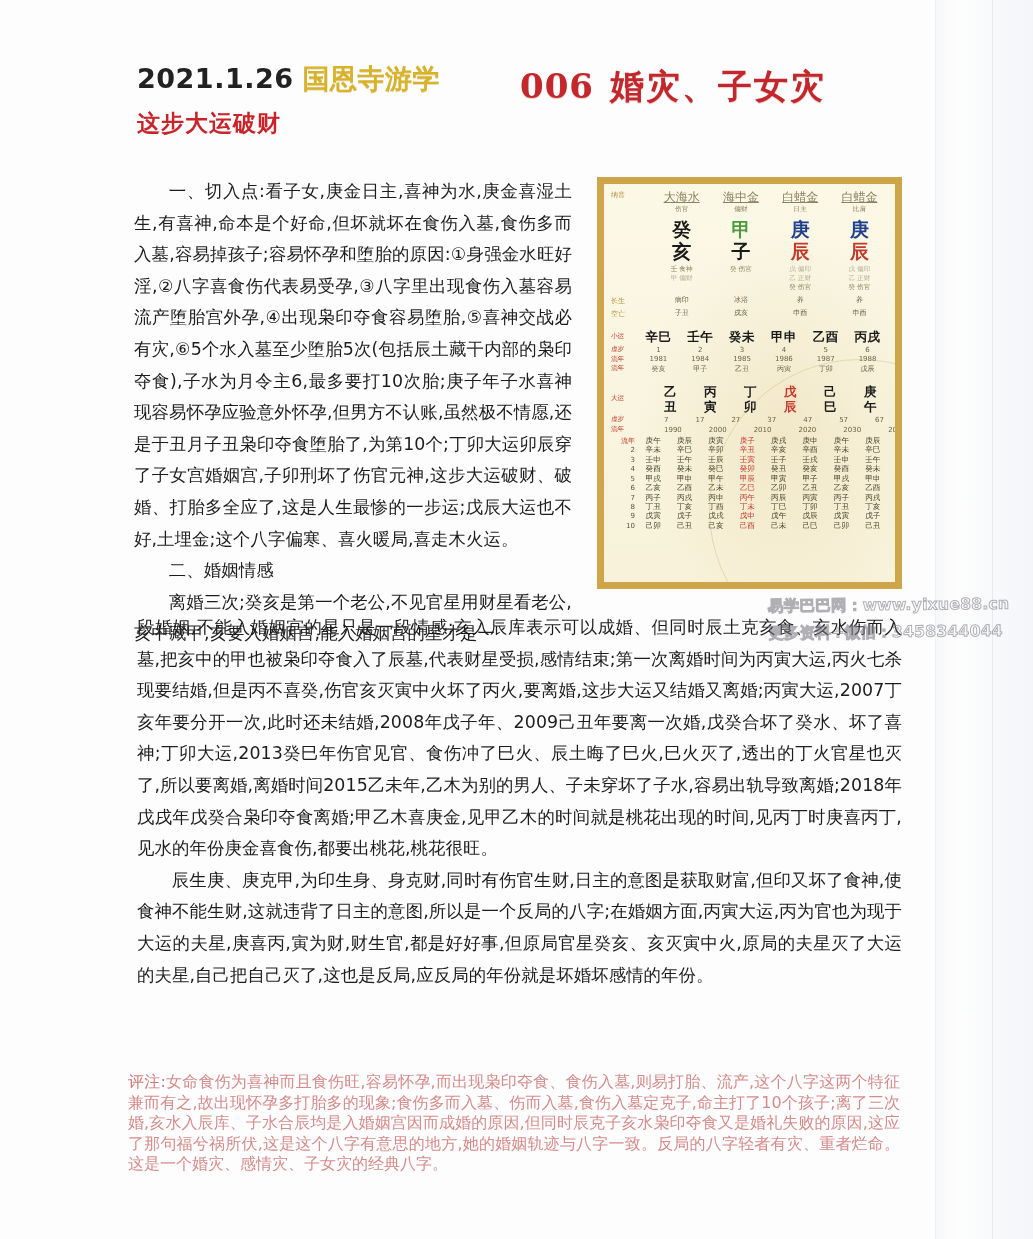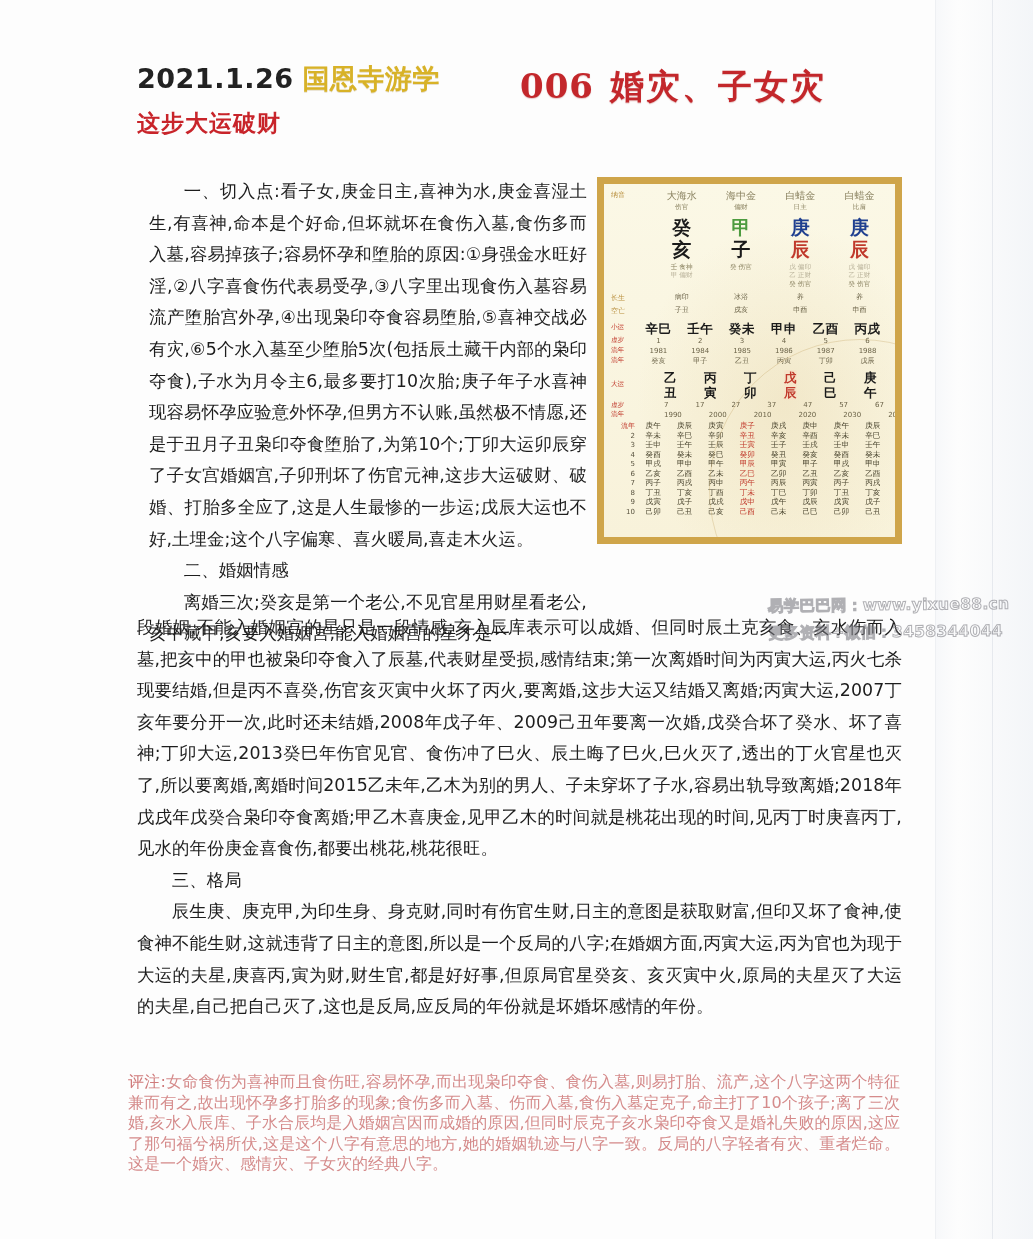--- a/index.html
+++ b/index.html
@@ -94,37 +94,37 @@
   .body-text {
     position: absolute;
     color: #1d1d1d;
     font-size: 17.4px;
     line-height: 31.6px;
     text-align: justify;
     text-justify: inter-ideograph;
     letter-spacing: .1px;
   }
   #col-narrow {
-    left: 149px;
+    left: 134px;
     top: 176px;
     width: 438px;
   }
   #col-wide {
     left: 137px;
     top: 612px;
     width: 765px;
   }
   .indent { text-indent: 2em; }
   .para { margin: 0; }
 
   
   #bazi-chart {
     position: absolute;
     left: 597px; top: 177px;
-    width: 305px; height: 367px;
+    width: 305px; height: 412px;
     background: #faf6e0;
     border: 7px solid #cfa54a;
     box-sizing: border-box;
     box-shadow: 0 0 0 1px #b8913c inset;
     overflow: hidden;
   }
   #bazi-inner {
     position: relative;
     width: 100%; height: 100%;
     background:
@@ -146,21 +146,21 @@
   }
 
   .pillar-grid {
     display: grid;
     grid-template-columns: 40px 1fr 1fr 1fr 1fr;
     column-gap: 2px;
     align-items: start;
   }
   .pg-label { color: #b98f3e; font-size: 7px; padding-top: 1px; }
   .pg-cell { text-align: center; }
-  .nayin { color: #8a8260; font-size: 10px; }
+  .nayin { color: #8a8260; font-size: 12px; text-decoration: underline; }
   .tengod { color: #8a8260; font-size: 6.6px; margin-top: 2px; }
   .stem, .branch {
     font-size: 19px;
     font-weight: bold;
     line-height: 22px;
     font-family: "DejaVu Sans", "Liberation Sans", sans-serif;
   }
   .c-black { color: #1a1a1a; }
   .c-green { color: #4d9b3f; }
   .c-blue  { color: #1f3f8f; }
@@ -169,21 +169,21 @@
   .hidden-stems .dim { color: #b9b29a; }
 
   .meta-grid {
     display: grid;
     grid-template-columns: 40px 1fr 1fr 1fr 1fr;
     column-gap: 2px;
     margin-top: 4px;
   }
   .meta-grid .pg-cell { font-size: 7px; color: #6b6348; }
 
-  .run-block { margin-top: 5px; }
+  .run-block { margin-top: 11px; }
   .run-row {
     display: grid;
     column-gap: 1px;
     align-items: center;
     margin-bottom: 1.5px;
   }
   .run-row.r6 { grid-template-columns: 26px repeat(6, 1fr); }
   .run-row.r8 { grid-template-columns: 26px repeat(8, 1fr); gap: 27px; }
   .rr-label { color: #c0392b; font-size: 6.6px; }
   .rr-cell { text-align: center; font-size: 7px; color: #6b6348; }
@@ -261,21 +261,20 @@
   </div>
 
   <div id="col-narrow" class="body-text">
     <p class="para indent">一、切入点:看子女,庚金日主,喜神为水,庚金喜湿土生,有喜神,命本是个好命,但坏就坏在食伤入墓,食伤多而入墓,容易掉孩子;容易怀孕和堕胎的原因:①身强金水旺好淫,②八字喜食伤代表易受孕,③八字里出现食伤入墓容易流产堕胎宫外孕,④出现枭印夺食容易堕胎,⑤喜神交战必有灾,⑥5个水入墓至少堕胎5次(包括辰土藏干内部的枭印夺食),子水为月令主6,最多要打10次胎;庚子年子水喜神现容易怀孕应验意外怀孕,但男方不认账,虽然极不情愿,还是于丑月子丑枭印夺食堕胎了,为第10个;丁卯大运卯辰穿了子女宫婚姻宫,子卯刑坏了伤官元神,这步大运破财、破婚、打胎多全应了,这是人生最惨的一步运;戊辰大运也不好,土埋金;这个八字偏寒、喜火暖局,喜走木火运。</p>
     <p class="para indent">二、婚姻情感</p>
     <p class="para indent">离婚三次;癸亥是第一个老公,不见官星用财星看老公,亥中藏甲,亥要入婚姻宫,能入婚姻宫的星才是一</p>
   </div>
 
   <div id="col-wide" class="body-text">
     <p class="para">段婚姻,不能入婚姻宫的星只是一段情感;亥入辰库表示可以成婚、但同时辰土克亥食、亥水伤而入墓,把亥中的甲也被枭印夺食入了辰墓,代表财星受损,感情结束;第一次离婚时间为丙寅大运,丙火七杀现要结婚,但是丙不喜癸,伤官亥灭寅中火坏了丙火,要离婚,这步大运又结婚又离婚;丙寅大运,2007丁亥年要分开一次,此时还未结婚,2008年戊子年、2009己丑年要离一次婚,戊癸合坏了癸水、坏了喜神;丁卯大运,2013癸巳年伤官见官、食伤冲了巳火、辰土晦了巳火,巳火灭了,透出的丁火官星也灭了,所以要离婚,离婚时间2015乙未年,乙木为别的男人、子未穿坏了子水,容易出轨导致离婚;2018年戊戌年戊癸合枭印夺食离婚;甲乙木喜庚金,见甲乙木的时间就是桃花出现的时间,见丙丁时庚喜丙丁,见水的年份庚金喜食伤,都要出桃花,桃花很旺。</p>
-    <p class="para indent">三、格局</p>
     <p class="para indent">辰生庚、庚克甲,为印生身、身克财,同时有伤官生财,日主的意图是获取财富,但印又坏了食神,使食神不能生财,这就违背了日主的意图,所以是一个反局的八字;在婚姻方面,丙寅大运,丙为官也为现于大运的夫星,庚喜丙,寅为财,财生官,都是好好事,但原局官星癸亥、亥灭寅中火,原局的夫星灭了大运的夫星,自己把自己灭了,这也是反局,应反局的年份就是坏婚坏感情的年份。</p>
   </div>
 
   <div id="bazi-chart">
     <div id="bazi-inner">
       <div class="arc"></div>
 
       <div class="pillar-grid">
         <div class="pg-label">纳音</div>
         <div class="pg-cell">

